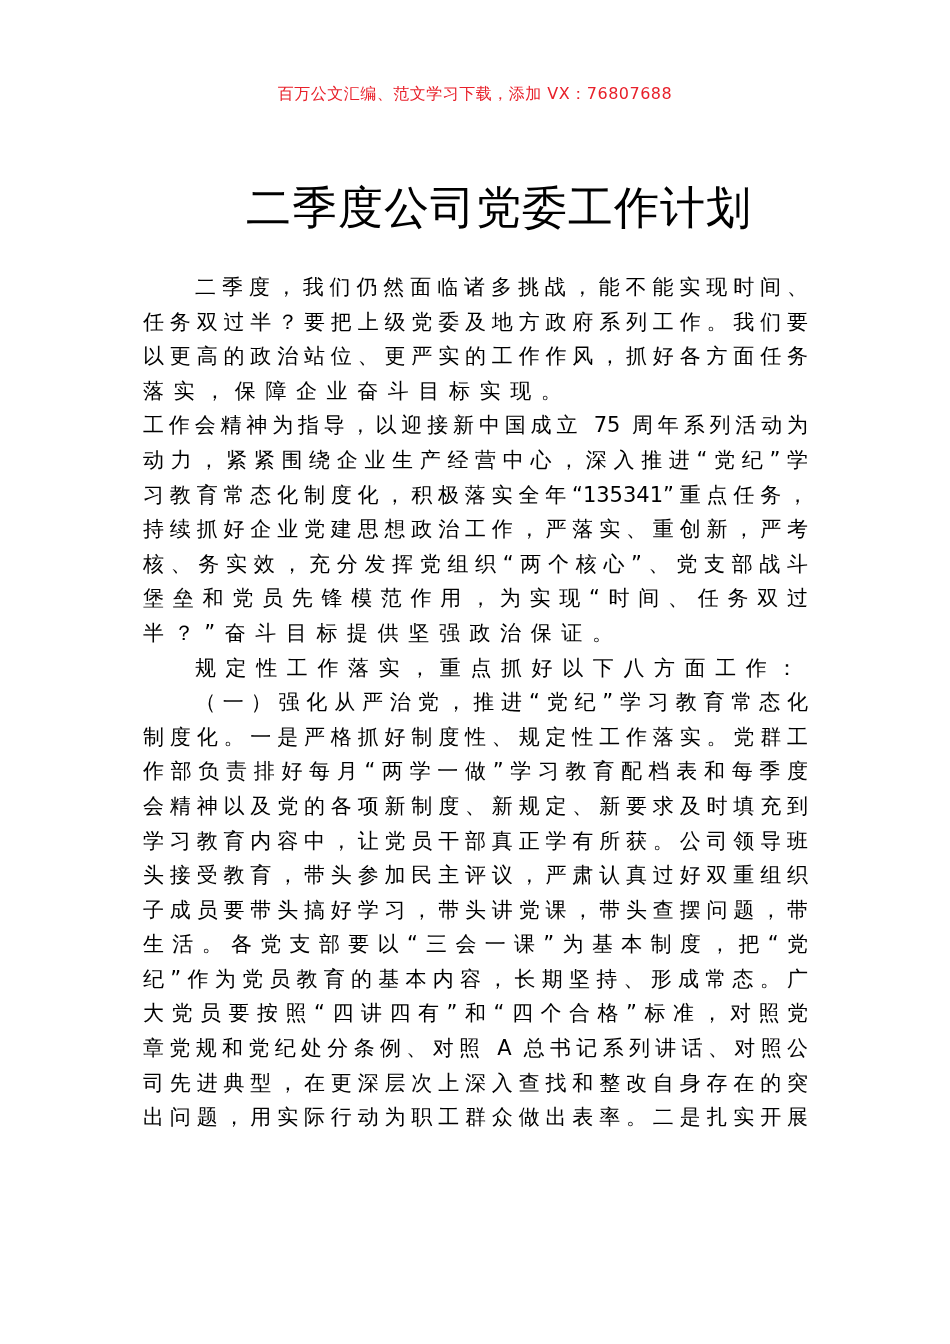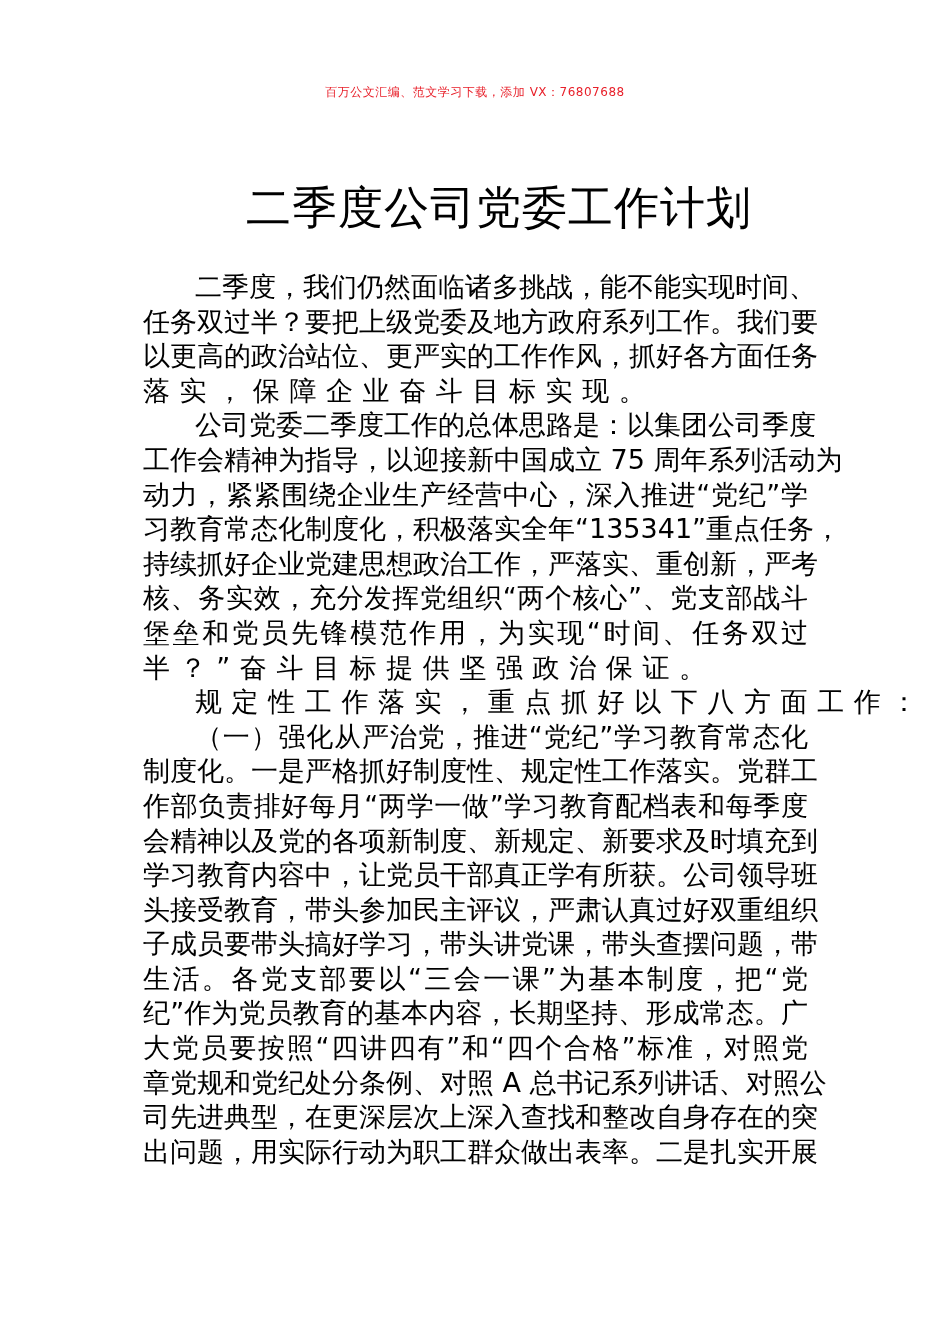--- a/index.html
+++ b/index.html
@@ -1,23 +1,23 @@
 <!DOCTYPE html>
 <html><head>
 <meta charset="utf-8">
 <style>
   html, body { margin: 0; padding: 0; background: #ffffff; }
   body { width: 950px; height: 1344px; position: relative; overflow: hidden;
          font-family: "DejaVu Sans", "Liberation Sans", sans-serif; color: #000; }
   .header-note { position: absolute; top: 84px; left: 0; width: 950px; text-align: center;
-                 font-size: 12px; color: #e8202a; letter-spacing: 0.5px; }
+                 font-size: 16px; color: #e8202a; letter-spacing: 0.5px; }
   .title { position: absolute; top: 178px; left: 0; width: 950px; text-align: center;
            font-size: 45px; letter-spacing: 1px; color: #000; padding-left: 24px; }
   .body { position: absolute; top: 270px; left: 143px; width: 665px; }
-  .line { height: 34.6px; line-height: 34.6px; font-size: 27px; white-space: nowrap;
+  .line { height: 34.6px; line-height: 34.6px; font-size: 21px; white-space: nowrap;
           display: flex; justify-content: space-between; }
   .line.last { justify-content: flex-start; letter-spacing: 9.6px; }
   .line.indent { padding-left: 52px; }
   .line span.t { display: block; width: 100%; text-align: justify; text-align-last: justify; }
   .line.last span.t { text-align: right; text-align-last: left; }
 </style>
 </head>
 <body>
 
 <div class="header-note">百万公文汇编、范文学习下载，添加 VX：76807688</div>
@@ -32,23 +32,20 @@
         <span class="t">任务双过半？要把上级党委及地方政府系列工作。我们要</span>
       </div>
     <div class="line">
         <span class="t">以更高的政治站位、更严实的工作作风，抓好各方面任务</span>
       </div>
     <div class="line last">
         <span class="t">落实，保障企业奋斗目标实现。</span>
       </div>
   </div>
   <div>
-    <div class="line indent">
-        <span class="t">公司党委二季度工作的总体思路是：以集团公司季度</span>
-      </div>
     <div class="line">
         <span class="t">工作会精神为指导，以迎接新中国成立 75 周年系列活动为</span>
       </div>
     <div class="line">
         <span class="t">动力，紧紧围绕企业生产经营中心，深入推进“党纪”学</span>
       </div>
     <div class="line">
         <span class="t">习教育常态化制度化，积极落实全年“135341”重点任务，</span>
       </div>
     <div class="line">

